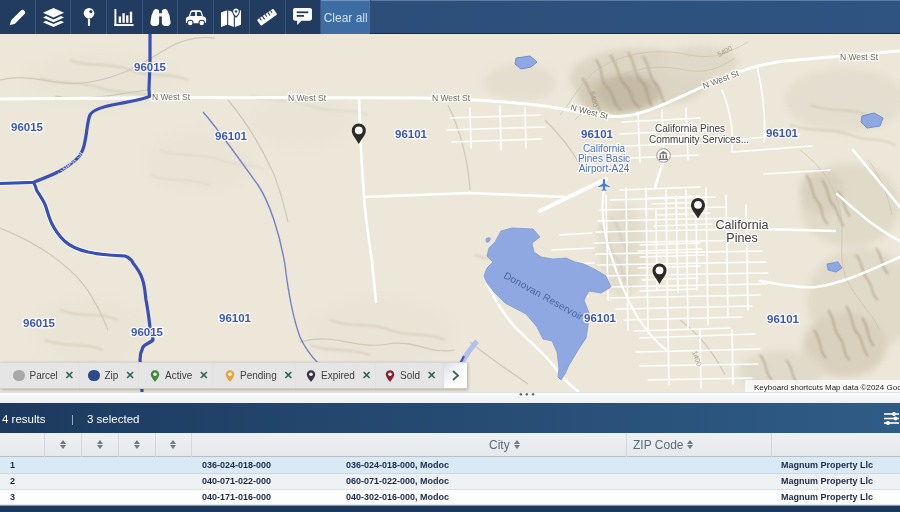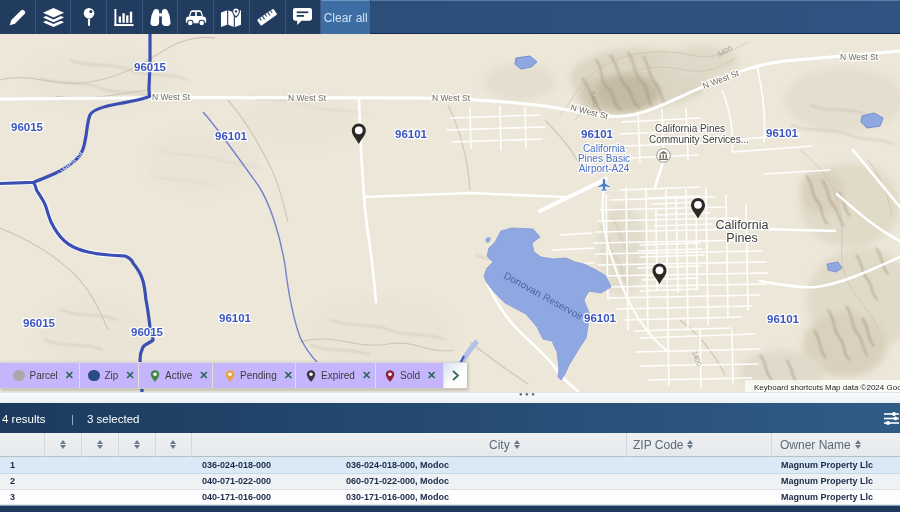--- a/index.html
+++ b/index.html
@@ -6,21 +6,21 @@
 html,body{width:900px;height:512px;overflow:hidden;font-family:"Liberation Sans",sans-serif;background:#fff}
 #app{position:relative;width:900px;height:512px;overflow:hidden}
 
 #toolbar{position:absolute;left:0;top:0;width:900px;height:34px;background:linear-gradient(90deg,#2a4a74,#2f5481);border-bottom:1px solid #16294a}
 #toolbar .btns{position:absolute;left:0;top:0;height:35px;display:flex}
 .tbtn{width:35.7px;height:34px;background:#223c60;border-right:1px solid #3a5580;display:flex;align-items:center;justify-content:center}
 .clearall{width:49px;height:34px;background:#3e6da4;border-top:1px solid #6e96c0;color:#cfe2f7;font-size:12px;display:flex;align-items:center;justify-content:center}
 
 #map{position:absolute;left:0;top:34px;width:900px;height:358px;background:#ece7d9}
 
-#chips{position:absolute;left:0;top:362px;width:467px;height:27px;background:#c4b5fd;border-top:1px solid #d8d6ce;border-bottom:1px solid #cfccc4;box-shadow:1px 1px 3px rgba(0,0,0,.25);display:flex;font-size:10px;color:#3d3d3d}
+#chips{position:absolute;left:0;top:362px;width:467px;height:27px;background:#e5e5e5;border-top:1px solid #d8d6ce;border-bottom:1px solid #cfccc4;box-shadow:1px 1px 3px rgba(0,0,0,.25);display:flex;font-size:10px;color:#3d3d3d}
 .chip{display:flex;align-items:center;border-right:1px solid #e2e0d9;padding:0}
 .chip .x{color:#2f6657;font-size:11px;font-weight:bold;margin-left:7px;flex-shrink:0}
 .cpin{flex-shrink:0}
 .chip .lbl{margin-left:5px;white-space:nowrap}
 .circ{width:11.5px;height:11.5px;border-radius:50%;flex-shrink:0}
 .chev{flex:1;display:flex;align-items:center;justify-content:center;background:linear-gradient(135deg,#d6dff0,#fdfdfc 55%)}
 
 #handle{position:absolute;left:0;top:392px;width:900px;height:11px;background:linear-gradient(#f8fafb,#edf1f4);border-top:1px solid #e0e3e6}
 #handle .dots{position:absolute;left:519px;top:-2px;color:#666;font-size:6px;letter-spacing:2.5px}
 
@@ -485,34 +485,33 @@
       </svg>
   </div>
   <div id="thead">
     <div class="hcell" style="left:0;width:45px"></div>
     <div class="hcell" style="left:45px;width:37px;text-align:center;padding-left:0"><span class="sort" style="margin-left:0"></span></div>
     <div class="hcell" style="left:82px;width:37px;text-align:center;padding-left:0"><span class="sort" style="margin-left:0"></span></div>
     <div class="hcell" style="left:119px;width:37px;text-align:center;padding-left:0"><span class="sort" style="margin-left:0"></span></div>
     <div class="hcell" style="left:156px;width:36px;text-align:center;padding-left:0"><span class="sort" style="margin-left:0"></span></div>
     <div class="hcell" style="left:483px;width:144px;padding-left:6px">City<span class="sort"></span></div>
     <div class="hcell" style="left:627px;width:145px;padding-left:6px">ZIP Code<span class="sort"></span></div>
-    <div class="hcell" style="left:772px;width:128px;border-right:none">Owner Name<span class="sort"></span></div>
   </div>
   <div class="row" id="row1">
       <span class="c" style="left:10px">1</span>
       <span class="c" style="left:202px">036-024-018-000</span>
       <span class="c" style="left:346px">036-024-018-000, Modoc</span>
       <span class="c" style="left:781px">Magnum Property Llc</span>
     </div>
   <div class="row" id="row2">
       <span class="c" style="left:10px">2</span>
       <span class="c" style="left:202px">040-071-022-000</span>
       <span class="c" style="left:346px">060-071-022-000, Modoc</span>
       <span class="c" style="left:781px">Magnum Property Llc</span>
     </div>
   <div class="row" id="row3">
       <span class="c" style="left:10px">3</span>
       <span class="c" style="left:202px">040-171-016-000</span>
-      <span class="c" style="left:346px">030-171-016-000, Modoc</span>
+      <span class="c" style="left:346px">040-302-016-000, Modoc</span>
       <span class="c" style="left:781px">Magnum Property Llc</span>
     </div>
   <div id="bstrip"></div>
 </div>
 
 </body></html>

